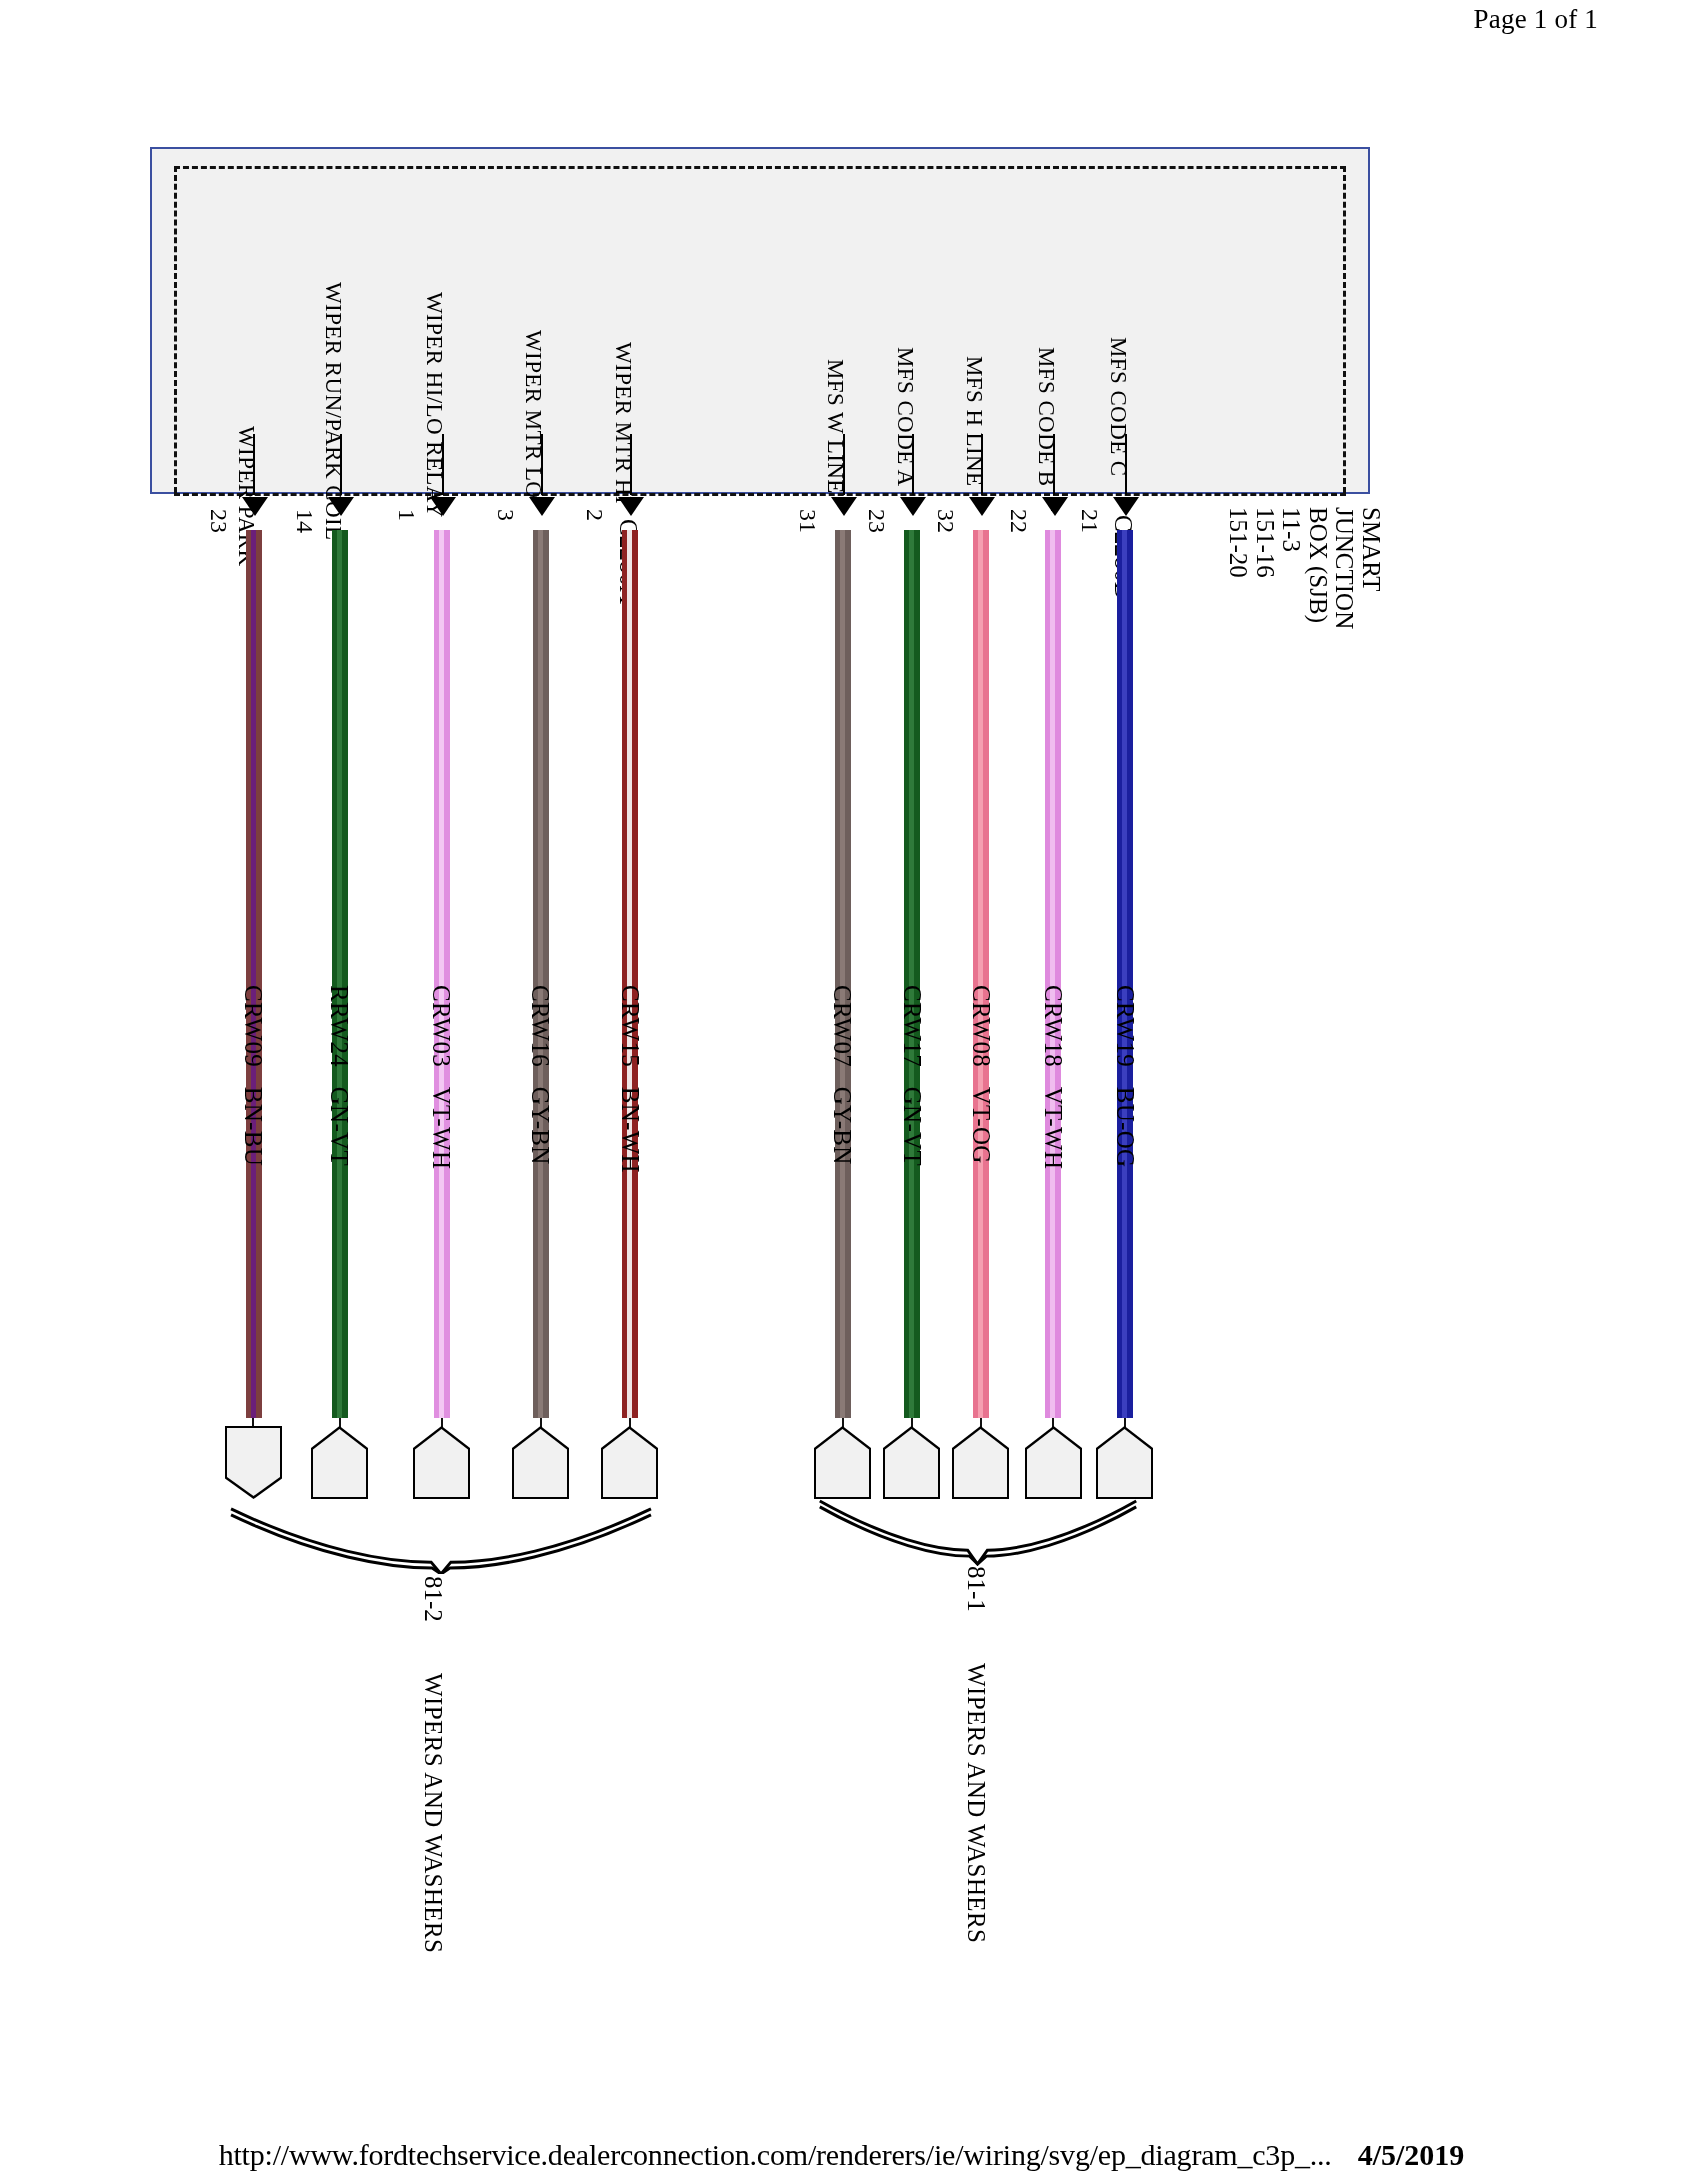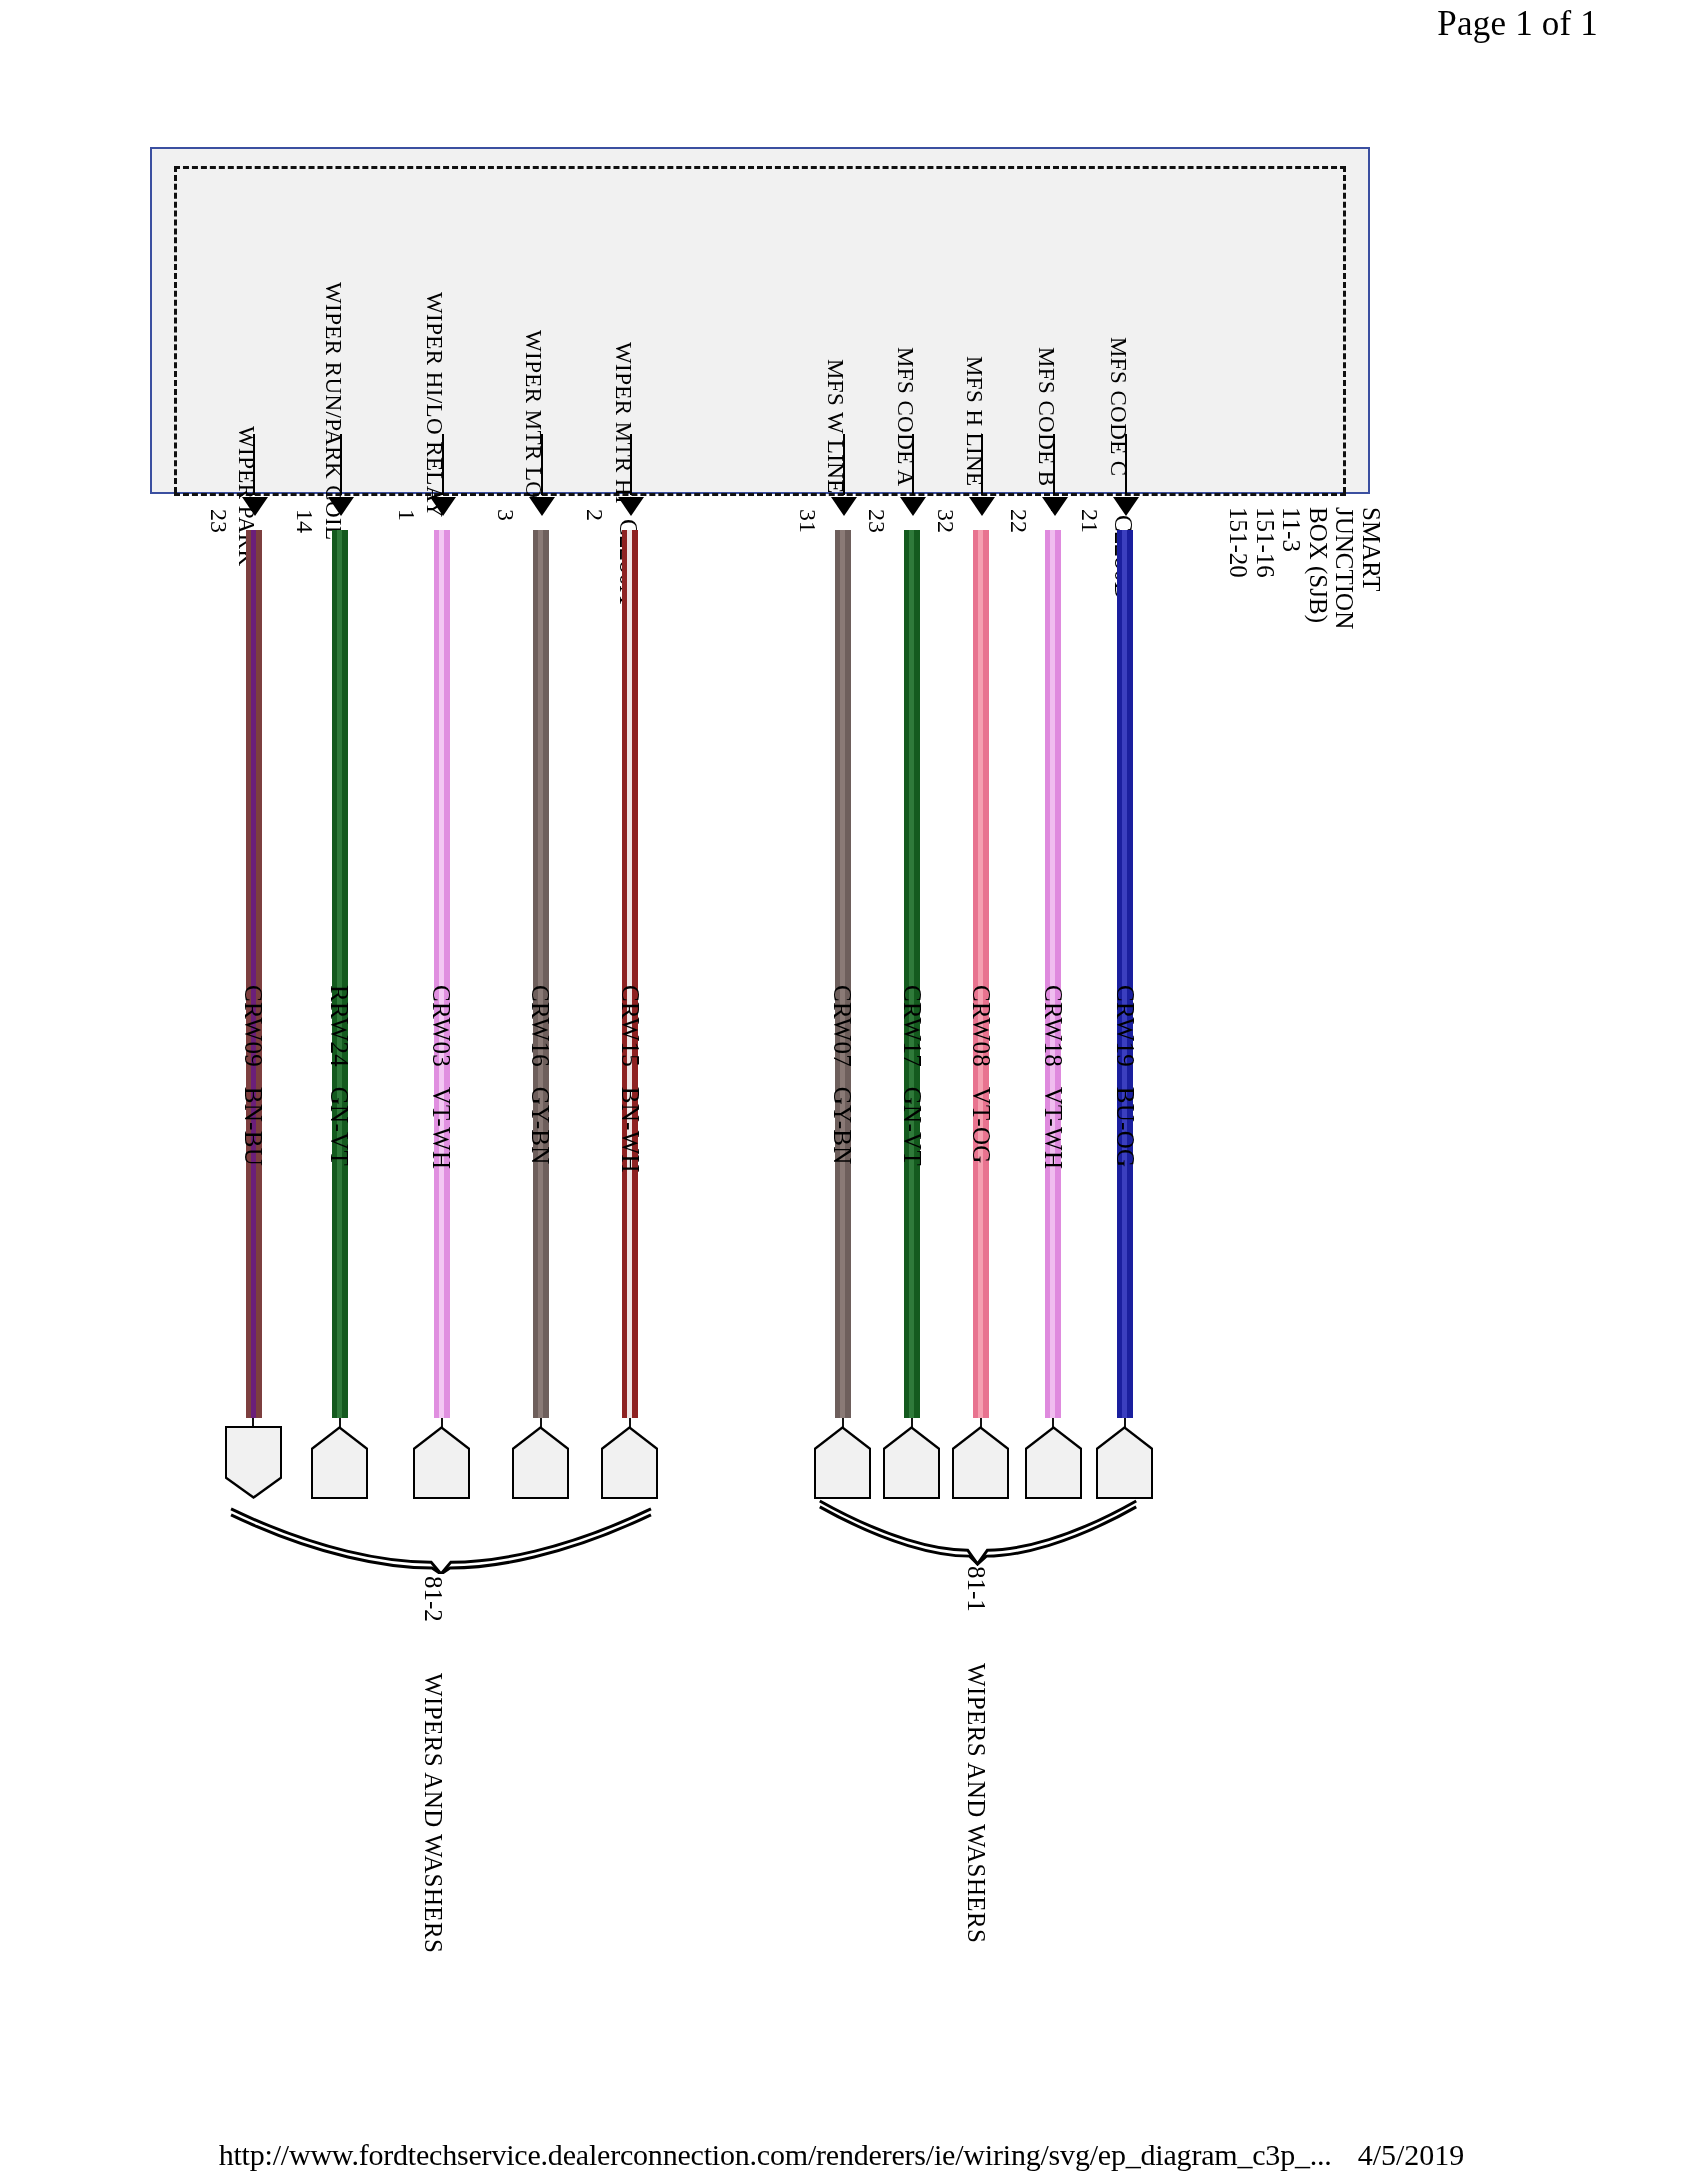--- a/index.html
+++ b/index.html
@@ -6,29 +6,29 @@
   body{
     width:1683px;height:2178px;
     background:#ffffff;
     font-family:"Liberation Serif", serif;
     color:#000;
     position:relative;
     overflow:hidden;
   }
   .pg-header{
     position:absolute;top:4px;right:85px;
-    font-size:35px;letter-spacing:0.2px;
+    font-size:27px;letter-spacing:0.2px;
     white-space:nowrap;
   }
   .pg-footer{
     position:absolute;left:0;right:0;bottom:6px;
     text-align:center;font-size:30px;white-space:nowrap;
   }
   .pg-footer .url{letter-spacing:-0.2px;text-align:center;}
-  .pg-footer .date{margin-left:26px;}
+  .pg-footer .date{margin-left:26px;font-weight:bold;}
 
   
   .sjb-box{
     position:absolute;left:150px;top:147px;
     width:1220px;height:347px;
     border:2px solid #3b4fa0;
     background:#f1f1f1;
     box-sizing:border-box;
   }
   .sjb-dash{

